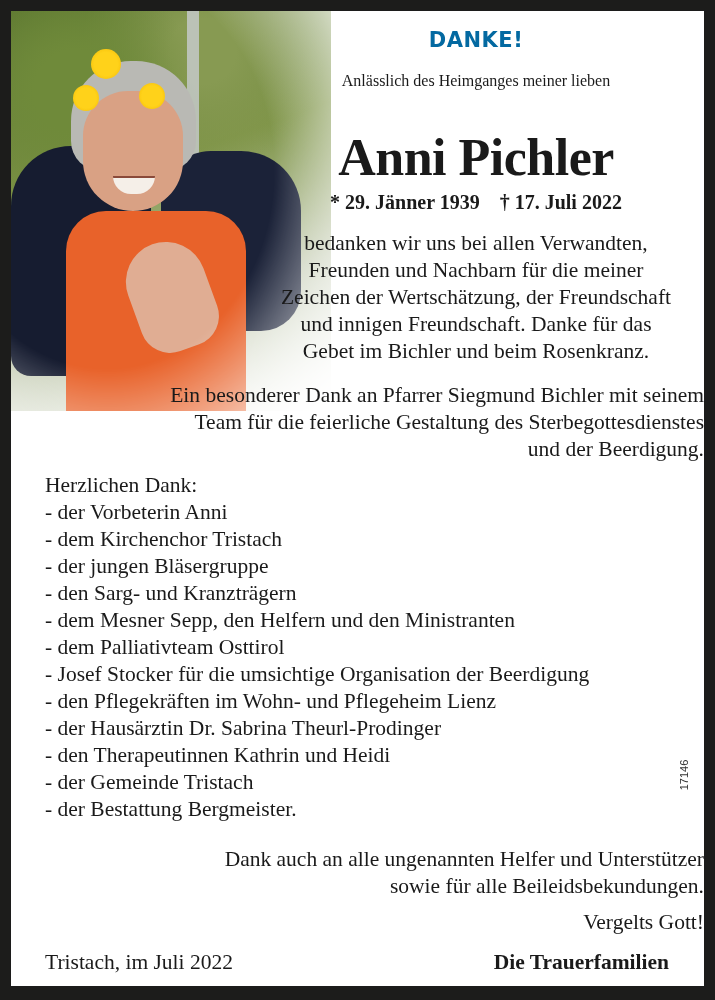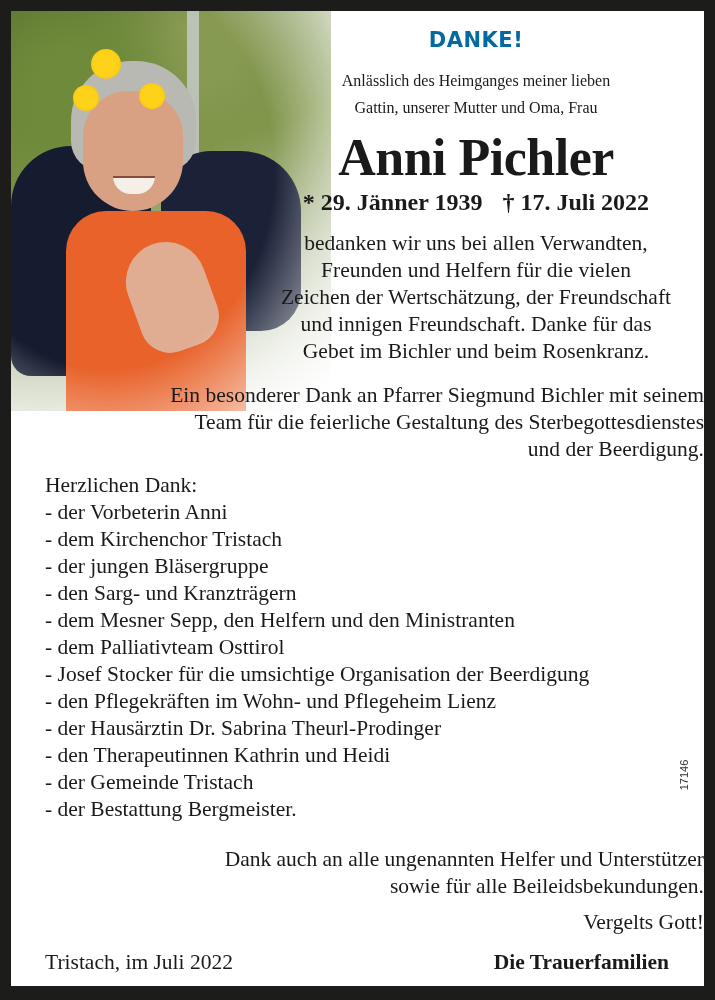--- a/index.html
+++ b/index.html
@@ -35,21 +35,21 @@
   .photo .hand { position:absolute; left:120px; top:230px; width:80px; height:110px; background:#e0ad93; border-radius:40px 40px 30px 30px; transform: rotate(-20deg); }
   .photo .flower { position:absolute; width:26px; height:26px; border-radius:50%; background: radial-gradient(circle, #ffd21a 0 55%, #f2b800 100%); }
 
   .side-text { position:absolute; left:255px; width:420px; text-align:center; }
   .danke-title {
     top: 17px; font-family: "DejaVu Sans", "Liberation Sans", sans-serif;
     font-weight: bold; font-size: 21px; letter-spacing: .5px; color:#0369a1;
   }
   .intro { top: 56px; font-size: 16px; line-height: 27px; }
   .name { top: 117px; font-size: 52px; font-weight: bold; line-height: 60px; letter-spacing: -0.5px; }
-  .dates { top: 178px; font-size: 24px; font-weight: bold; line-height: 26px; }
+  .dates { top: 178px; font-size: 20px; font-weight: bold; line-height: 26px; }
   .dates .gap { display:inline-block; width: 20px; }
   .body1 { top: 219px; font-size: 21.5px; line-height: 27px; }
 
   .center-block { position:absolute; left:0; width:693px; text-align:right; font-size: 21.5px; line-height: 27px; }
   .special { top: 371px; }
   .list { position:absolute; left: 34px; top: 461px; font-size: 21.5px; line-height: 27px; }
   .list div { white-space: nowrap; }
   .closing { top: 835px; }
   .vergelts { top: 898px; }
   .footer-left { position:absolute; left: 34px; top: 938px; font-size: 21.5px; line-height: 27px; }
@@ -76,32 +76,31 @@
     <div class="hand"></div>
     <div class="flower" style="left:80px;top:38px;width:30px;height:30px;"></div>
     <div class="flower" style="left:62px;top:74px;"></div>
     <div class="flower" style="left:128px;top:72px;"></div>
   </div>
 
   <div class="side-text danke-title">DANKE!</div>
 
   <div class="side-text intro">
     <div>Anlässlich des Heimganges meiner lieben</div>
-    <div>Gattin, unserer Mutter und Oma, Frau</div>
   </div>
 
   <div class="side-text name">Anni Pichler</div>
 
   <div class="side-text dates">
     <span>* 29. Jänner 1939</span><span class="gap"></span><span>† 17. Juli 2022</span>
   </div>
 
   <div class="side-text body1">
     <div>bedanken wir uns bei allen Verwandten,</div>
-    <div>Freunden und Helfern für die vielen</div>
+    <div>Freunden und Nachbarn für die meiner</div>
     <div>Zeichen der Wertschätzung, der Freundschaft</div>
     <div>und innigen Freundschaft. Danke für das</div>
     <div>Gebet im Bichler und beim Rosenkranz.</div>
   </div>
 
   <div class="center-block special">
     <div>Ein besonderer Dank an Pfarrer Siegmund Bichler mit seinem</div>
     <div>Team für die feierliche Gestaltung des Sterbegottesdienstes</div>
     <div>und der Beerdigung.</div>
   </div>

